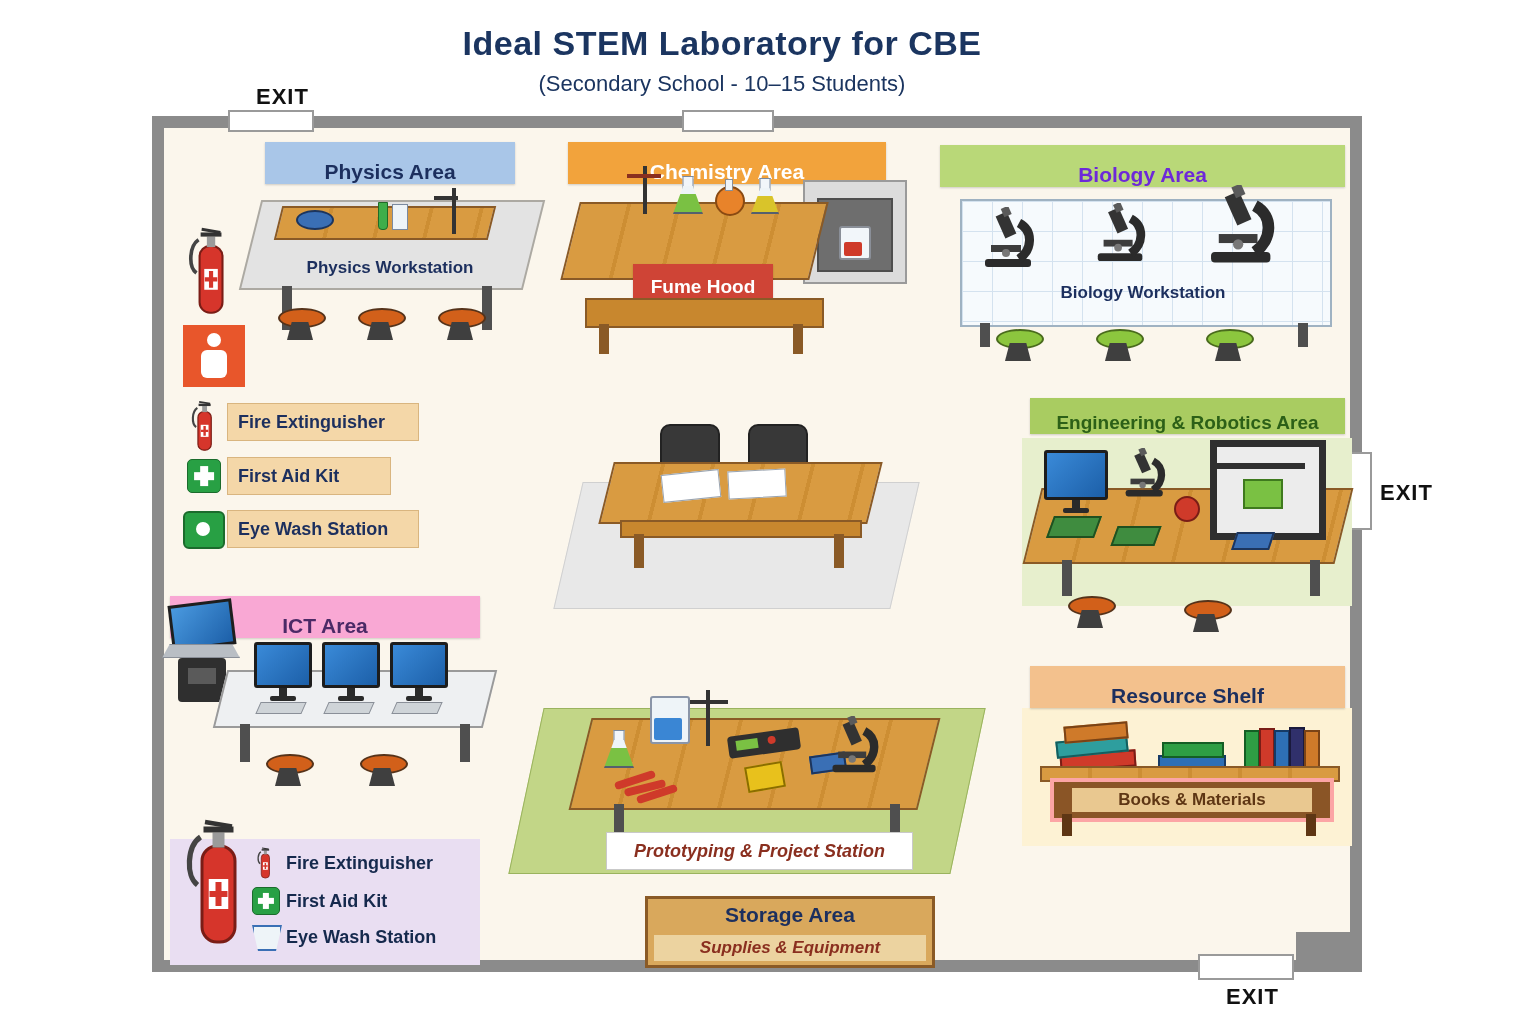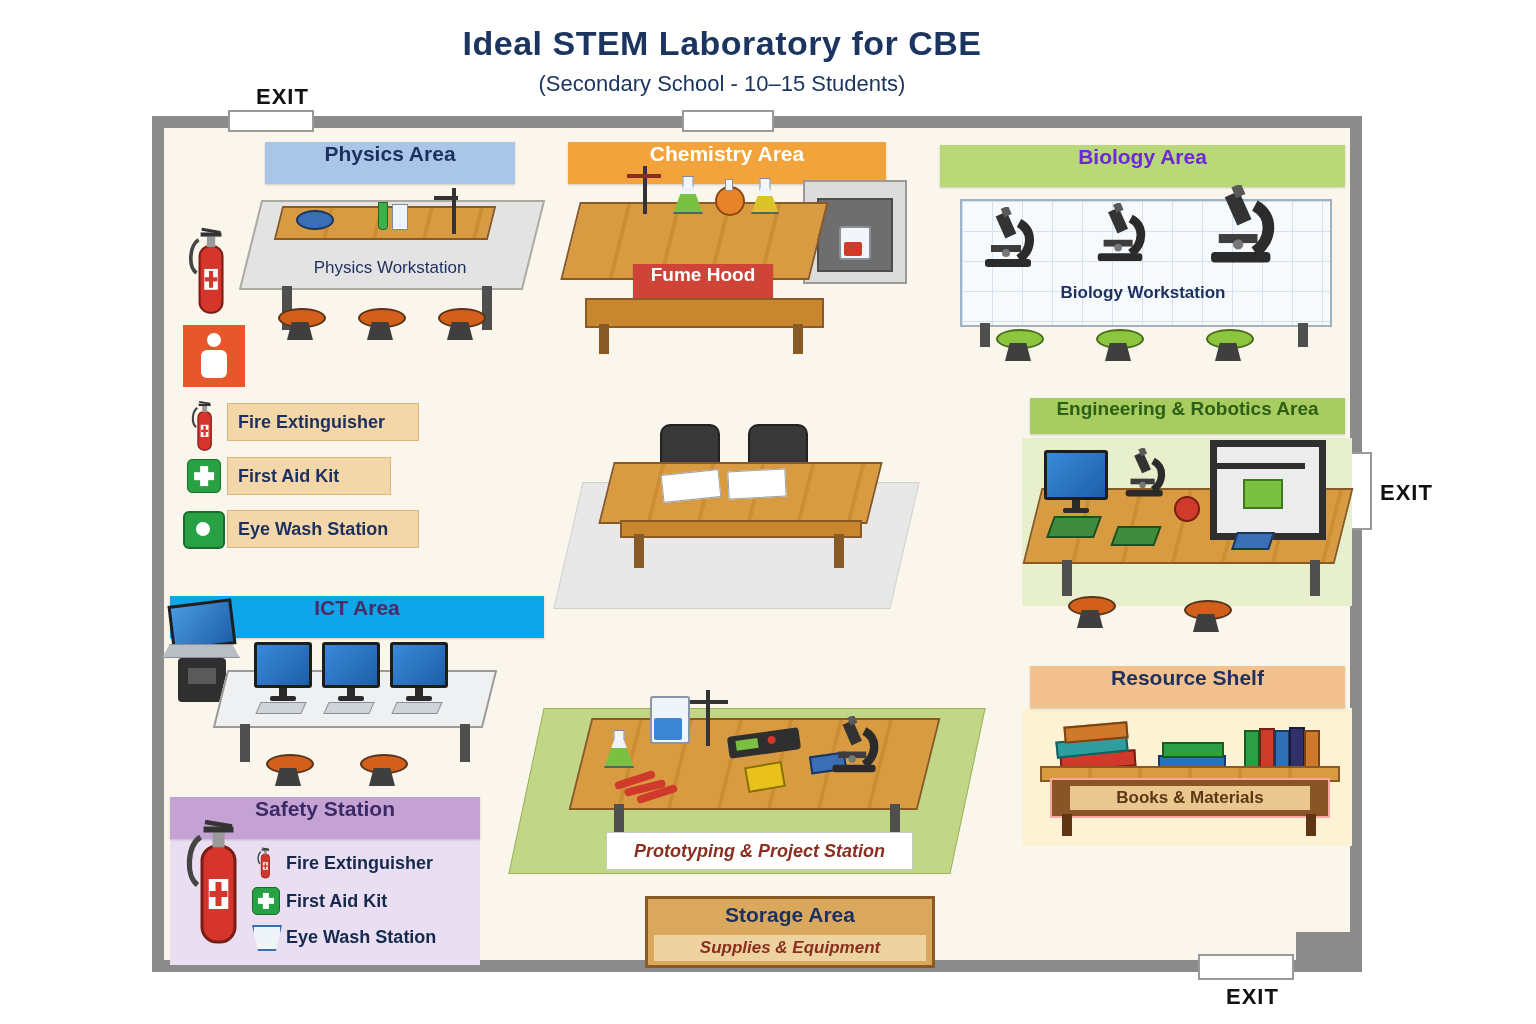--- a/index.html
+++ b/index.html
@@ -1,19 +1,19 @@
 <!DOCTYPE html>
 <html><head>
 <meta charset="utf-8">
 <style>
   html,body{margin:0;padding:0}
   body{width:1536px;height:1024px;position:relative;background:#fff;overflow:hidden;
        font-family:"Liberation Sans",sans-serif;color:#222}
   .abs{position:absolute}
-  .banner{position:absolute;display:flex;align-items:flex-start;justify-content:center;
+  .banner{position:absolute;display:flex;align-items:flex-end;justify-content:center;
           font-weight:bold;box-shadow:0 1px 2px rgba(0,0,0,.18)}
   .surface{position:absolute;transform:skewX(-14deg);border:2px solid rgba(70,60,40,.35)}
   .wood{background:repeating-linear-gradient(90deg,#d99b41 0 46px,#cd8e33 46px 50px)}
   .woodfront{background:#c8872e;border:2px solid #8a5a26}
   .graytop{background:#e3e3e3}
   .leg{position:absolute;width:10px;background:#4f4f4f}
   .stool{position:absolute;width:44px;height:36px}
   .stool .seat{position:absolute;left:0;top:0;width:44px;height:16px;border-radius:50%;
                background:#d2601a;border:2px solid #56331a}
   .stool .base{position:absolute;left:9px;top:14px;width:26px;height:18px;background:#3f3f3f;
@@ -91,21 +91,21 @@
   <div class="banner" style="left:35px;top:2px;width:250px;height:42px;background:#a9c6e8">
     <span style="color:#1c2f5e;font-size:21px">Physics Area</span>
   </div>
   <div class="surface graytop" style="left:20px;top:60px;width:280px;height:86px"></div>
   <div class="surface wood" style="left:48px;top:66px;width:210px;height:30px;border-color:#8a5a26"></div>
   <div class="abs" style="left:66px;top:70px;width:34px;height:16px;border-radius:50%;background:#3a6fb5;border:2px solid #1c355e"></div>
   <div class="abs" style="left:148px;top:62px;width:8px;height:26px;background:#3fae4a;border:1px solid #1f6b28;border-radius:0 0 4px 4px"></div>
   <div class="abs" style="left:162px;top:64px;width:14px;height:24px;background:#eef4f8;border:1px solid #7b8aa0"></div>
   <div class="abs" style="left:222px;top:48px;width:4px;height:46px;background:#333"></div>
   <div class="abs" style="left:204px;top:56px;width:24px;height:4px;background:#333"></div>
-  <div class="abs" style="left:35px;top:118px;width:250px;text-align:center;font-weight:normal;font-size:17px;color:#1c2f5e">Physics Workstation</div>
+  <div class="abs" style="left:35px;top:118px;width:250px;text-align:center;font-weight:bold;font-size:17px;color:#1c2f5e">Physics Workstation</div>
   <div class="leg" style="left:52px;top:146px;height:44px"></div>
   <div class="leg" style="left:252px;top:146px;height:44px"></div>
   <div class="stool" style="left:48px;top:168px">
       <div class="seat"></div>
       <div class="base"></div>
     </div>
   <div class="stool" style="left:128px;top:168px">
       <div class="seat"></div>
       <div class="base"></div>
     </div>
@@ -230,30 +230,30 @@
     <div class="abs" style="left:4px;top:0;width:58px;height:12px;background:#2e9e44;border:2px solid #145e24"></div>
   </div>
   <div class="abs" style="left:222px;top:58px;width:80px;height:46px">
     <div class="abs" style="left:0;top:6px;width:12px;height:40px;background:#2e9e44;border:2px solid #145e24"></div>
     <div class="abs" style="left:15px;top:4px;width:12px;height:42px;background:#cf3a2a;border:2px solid #7a1d16"></div>
     <div class="abs" style="left:30px;top:6px;width:12px;height:40px;background:#2e6fb5;border:2px solid #163a66"></div>
     <div class="abs" style="left:45px;top:3px;width:12px;height:43px;background:#30306b;border:2px solid #1a1a3c"></div>
     <div class="abs" style="left:60px;top:6px;width:12px;height:40px;background:#cf7a2a;border:2px solid #7a4316"></div>
   </div>
   <div class="abs wood" style="left:18px;top:100px;width:296px;height:12px;border:2px solid #8a5a26"></div>
-  <div class="abs" style="left:28px;top:112px;width:276px;height:36px;background:#8a5526;border:2px solid #fca5a5">
+  <div class="abs" style="left:28px;top:112px;width:276px;height:36px;background:#8a5526;border:4px solid #fca5a5">
     <div class="abs" style="left:18px;top:6px;width:240px;height:24px;background:#e9c890;display:flex;align-items:center;justify-content:center;
                 font-weight:bold;font-size:17px;color:#5e3614">Books &amp; Materials</div>
   </div>
   <div class="leg" style="left:40px;top:148px;height:22px;background:#5e3614"></div>
   <div class="leg" style="left:284px;top:148px;height:22px;background:#5e3614"></div>
 </div>
 
 <div class="abs" style="left:162px;top:594px;width:320px;height:202px">
-  <div class="banner" style="left:8px;top:2px;width:374px;height:42px;background:#0ea5e9">
+  <div class="banner" style="left:8px;top:2px;width:310px;height:42px;background:#f9a8d4">
     <span style="color:#4b2a66;font-size:21px">ICT Area</span>
   </div>
 
   <div class="abs" style="left:0;top:8px;width:80px;height:60px">
     <div class="abs" style="left:8px;top:0;width:58px;height:40px;background:#1e1e1e;padding:3px;transform:rotate(-7deg)">
       <div style="width:100%;height:100%;background:linear-gradient(135deg,#4a9ae0,#1c5fa8)"></div>
     </div>
     <div class="abs" style="left:0;top:42px;width:76px;height:12px;background:#b9bec4;border:1px solid #8a8f98;
                 clip-path:polygon(10% 0,90% 0,100% 100%,0 100%)"></div>
   </div>
@@ -286,23 +286,20 @@
       <div class="base"></div>
     </div>
   <div class="stool" style="left:198px;top:160px">
       <div class="seat"></div>
       <div class="base"></div>
     </div>
 </div>
 
 <div class="abs" style="left:162px;top:795px;width:320px;height:175px">
   <div class="abs" style="left:8px;top:44px;width:310px;height:126px;background:#e9def2"></div>
-  <div class="banner" style="left:8px;top:2px;width:310px;height:42px;background:#c4a3d4">
-    <span style="color:#3c2a66;font-size:21px">Safety Station</span>
-  </div>
   <svg class="abs" style="left:22px;top:6px" width="66" height="162">
       <use href="#sym-extinguisher"></use>
     </svg>
 
   <svg class="abs" style="left:92px;top:50px" width="22" height="36">
       <use href="#sym-extinguisher"></use>
     </svg>
   <div class="plain-safety" style="left:124px;top:58px">Fire Extinguisher</div>
   <div class="crossicon" style="left:90px;top:92px;width:26px;height:26px"></div>
   <div class="plain-safety" style="left:124px;top:96px">First Aid Kit</div>

